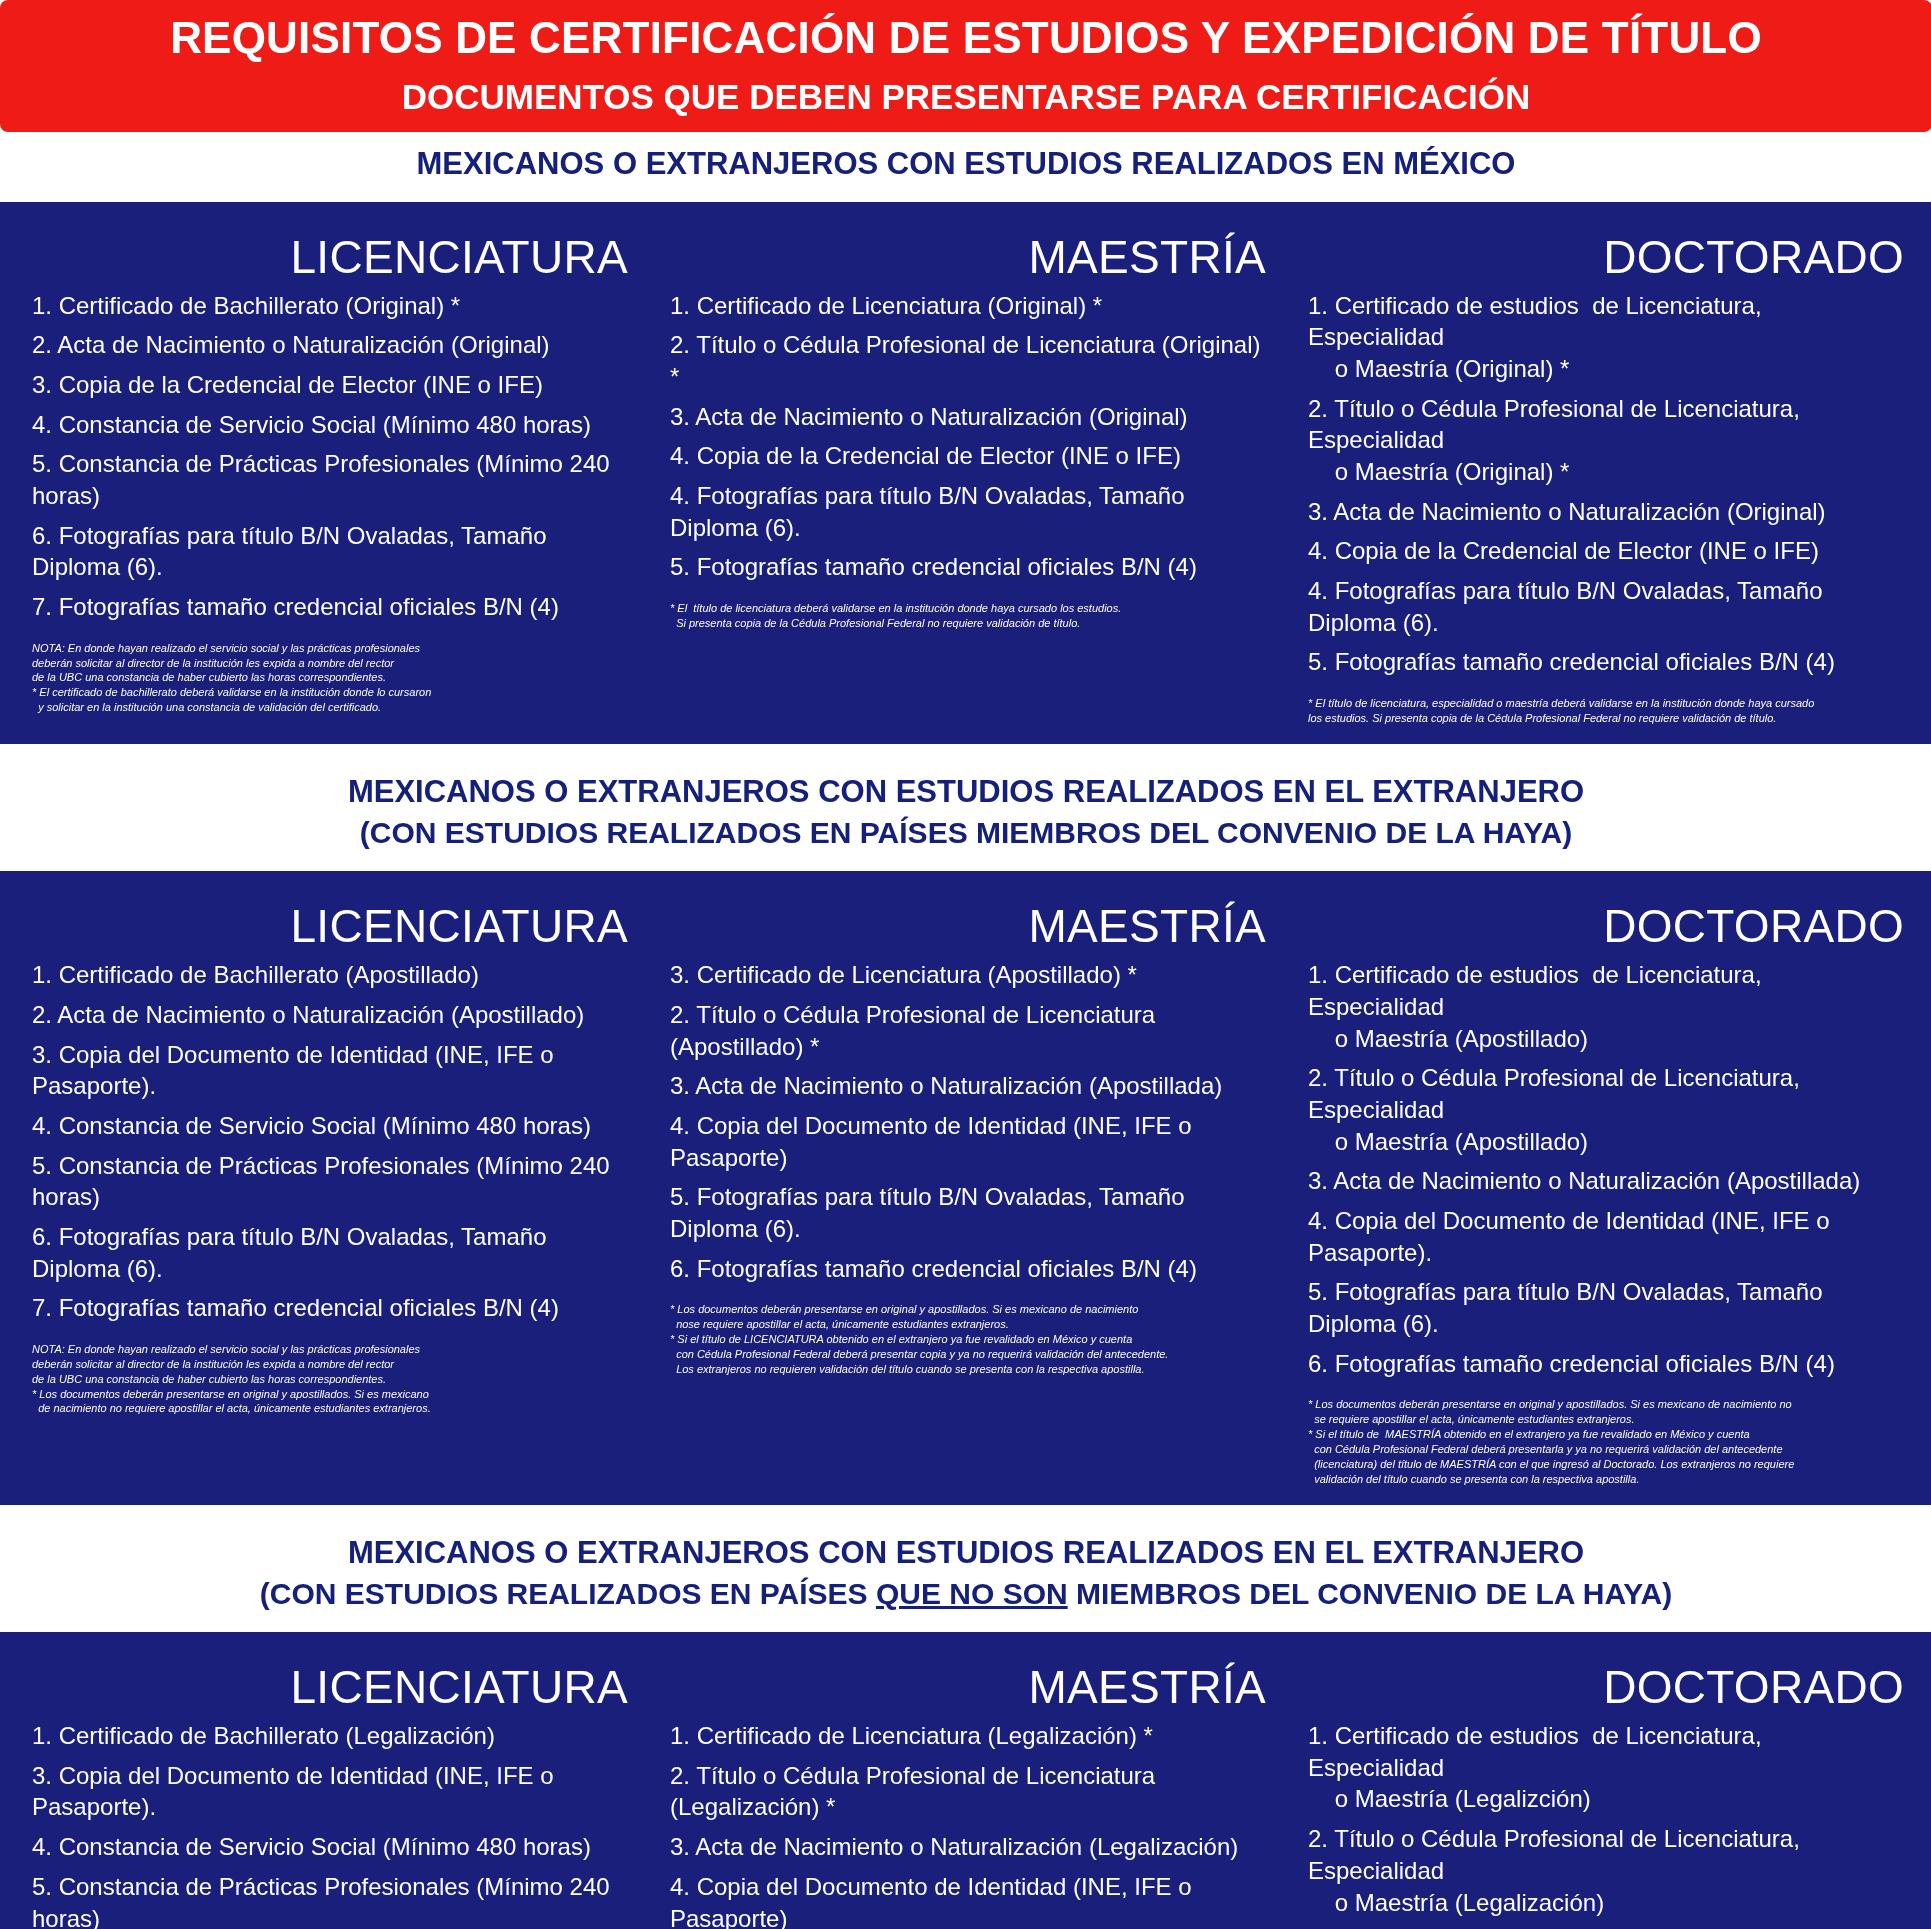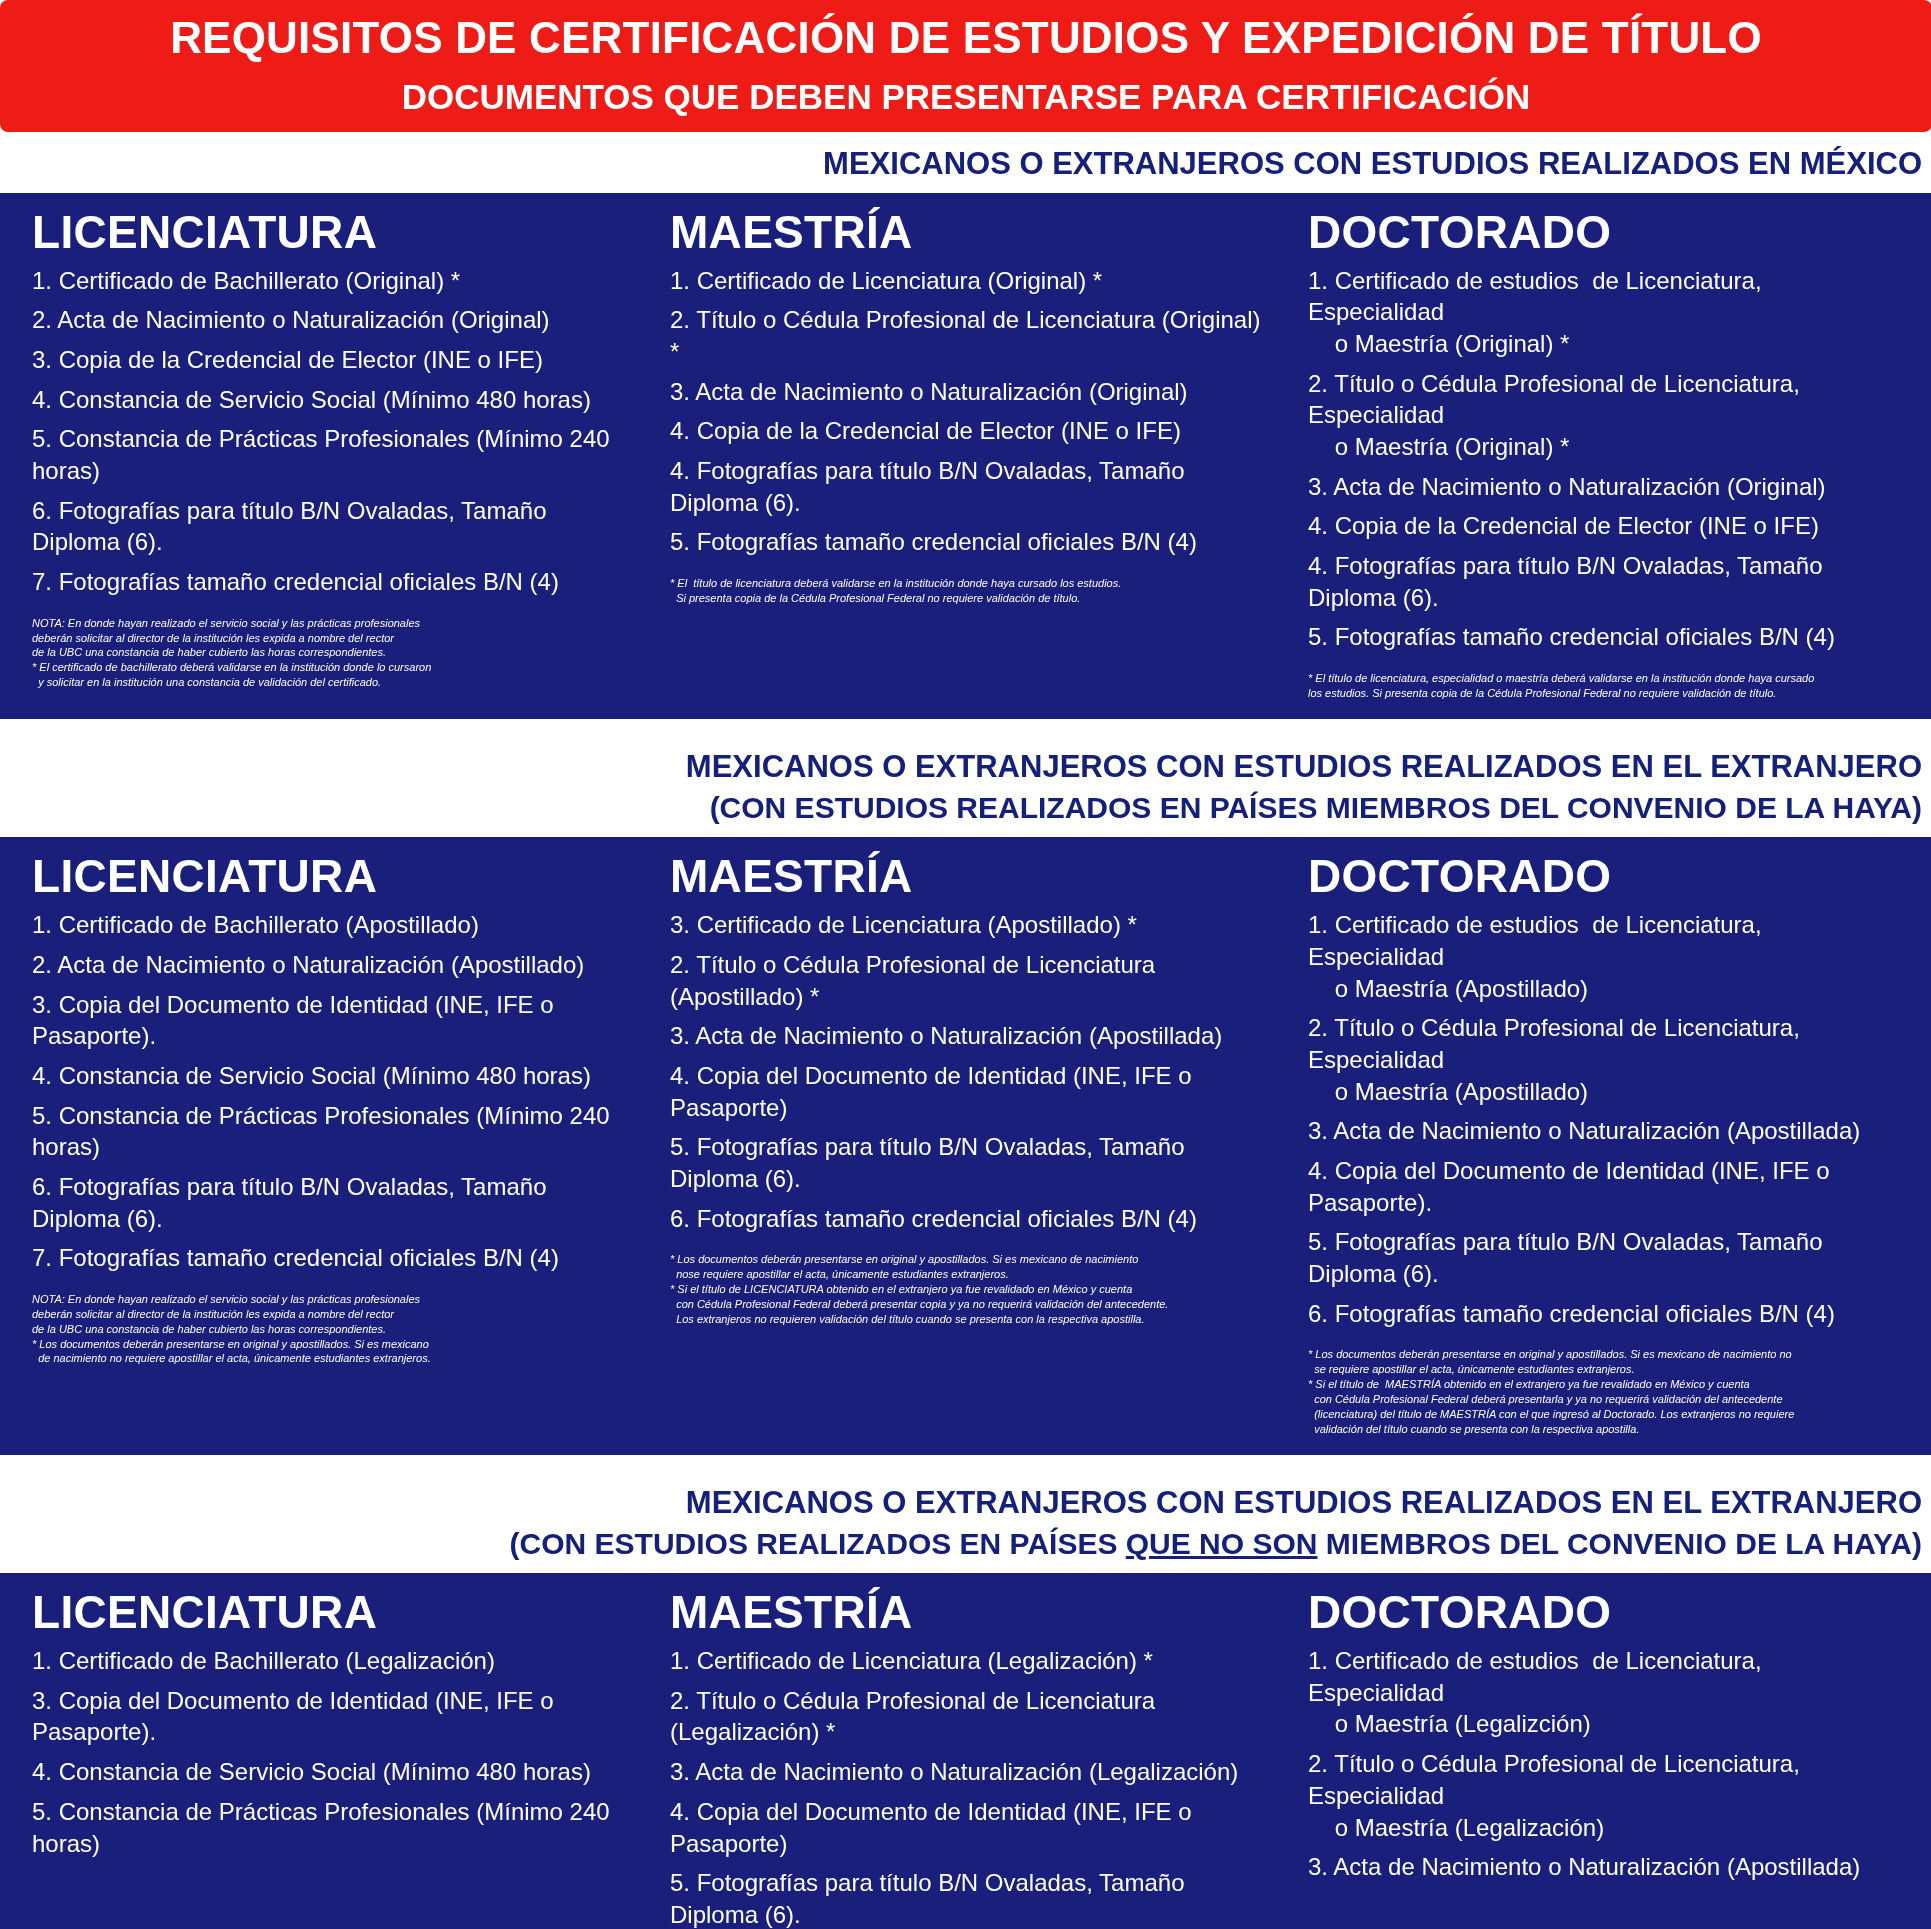--- a/index.html
+++ b/index.html
@@ -32,22 +32,22 @@
   .top-banner .line2 {
     font-size: 35px;
     font-weight: bold;
     line-height: 1.1;
     margin-top: 16px;
   }
 
   
   .section-head {
     background: #ffffff;
-    text-align: right;
-    padding: 14px 10px 11px 10px;
+    text-align: center;
+    padding: 14px 10px 20px 10px;
   }
   .section-head .sh1 {
     color: #14207a;
     font-size: 31px;
     font-weight: bold;
     line-height: 1.15;
   }
   .section-head .sh2 {
     color: #14207a;
     font-size: 30px;
@@ -67,25 +67,26 @@
   }
   .col {
     flex: 1 1 0;
     padding: 6px 10px 0 14px;
     min-width: 0;
   }
   .col.c2 { padding-left: 22px; }
   .col.c3 { padding-left: 22px; }
 
   .col h2 {
-    margin: 0 0 10px 0;
+    margin: 16px 0 10px 0;
     font-size: 46px;
-    font-weight: bold;
+    font-weight: normal;
     letter-spacing: 0.3px;
     line-height: 1;
+    text-align: right;
   }
   ul.reqs {
     list-style: none;
     margin: 0;
     padding: 0;
   }
   ul.reqs li {
     font-size: 24px;
     line-height: 1.32;
     margin: 8px 0 1px 0;

